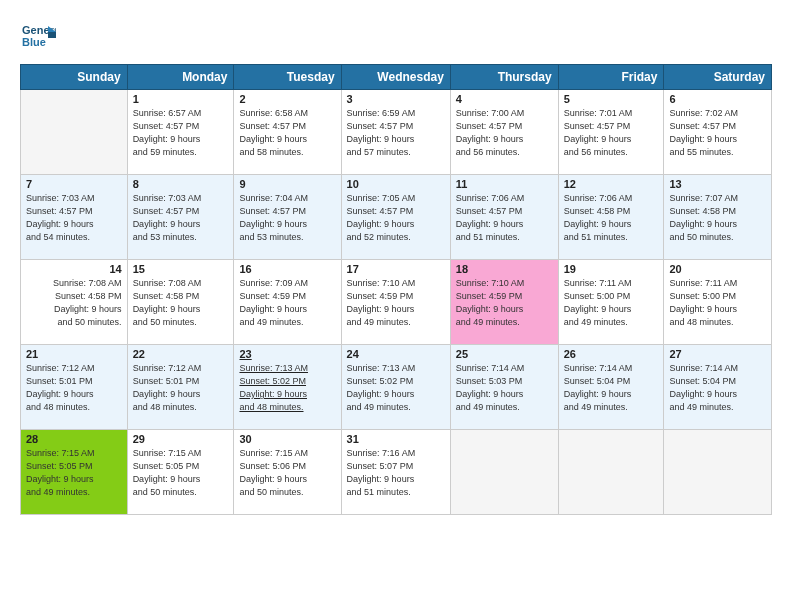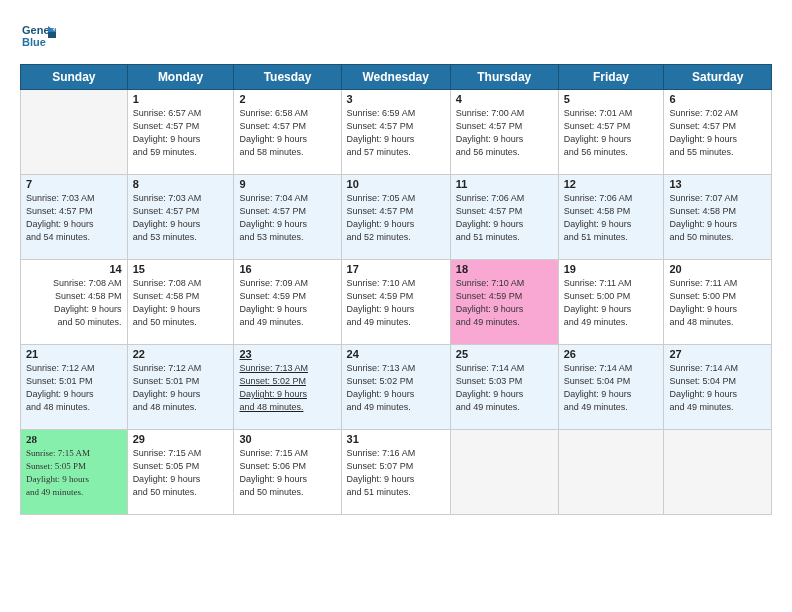--- a/index.html
+++ b/index.html
@@ -45,21 +45,21 @@
     .calendar {
       width: 100%;
       border-collapse: collapse;
     }
     .calendar th {
       background: #2471a3;
       color: #fff;
       font-size: 12px;
       font-weight: bold;
       padding: 5px 6px;
-      text-align: center;
+      text-align: right;
       border: 1px solid #1a5276;
     }
     .calendar td {
       border: 1px solid #ccc;
       vertical-align: top;
       padding: 3px 5px;
       width: 113px;
       height: 85px;
       font-size: 9.5px;
       color: #222;
@@ -310,21 +310,21 @@
           </td>
           <td style="background: rgb(234, 244, 252);">
             <span class="day-num">27</span>
             <div class="day-info" style="white-space: pre-line;">Sunrise: 7:14 AM
 Sunset: 5:04 PM
 Daylight: 9 hours
 and 49 minutes.</div>
           </td>
         </tr>
         <tr>
-          <td style="background: #86efac; font-family: Liberation Serif, serif;">
+          <td style="background: #84cc16;">
             <span class="day-num">28</span>
             <div class="day-info" style="white-space: pre-line;">Sunrise: 7:15 AM
 Sunset: 5:05 PM
 Daylight: 9 hours
 and 49 minutes.</div>
           </td>
           <td style="background: rgb(255, 255, 255);">
             <span class="day-num">29</span>
             <div class="day-info" style="white-space: pre-line;">Sunrise: 7:15 AM
 Sunset: 5:05 PM

